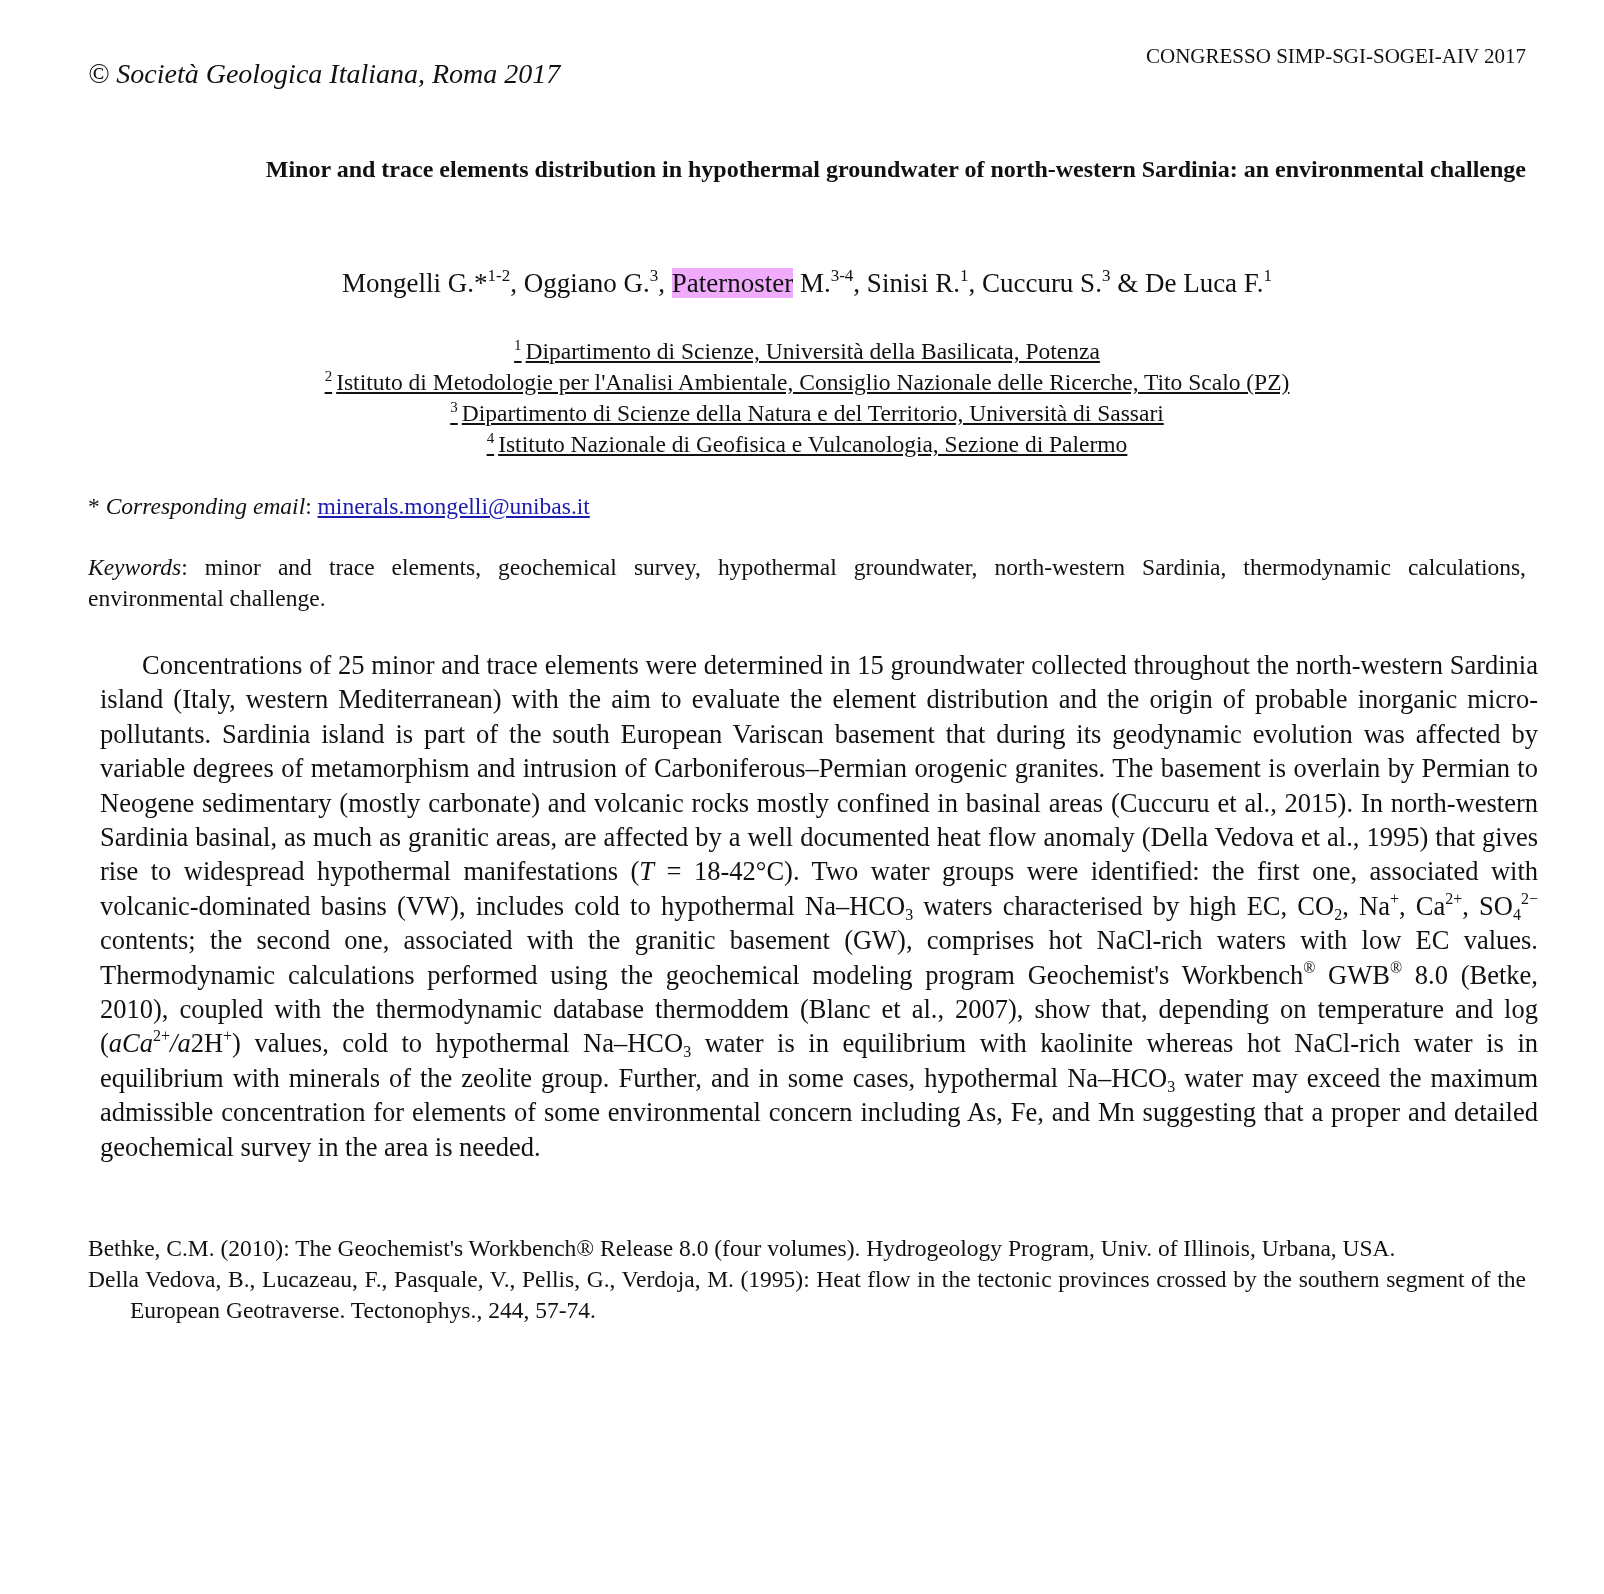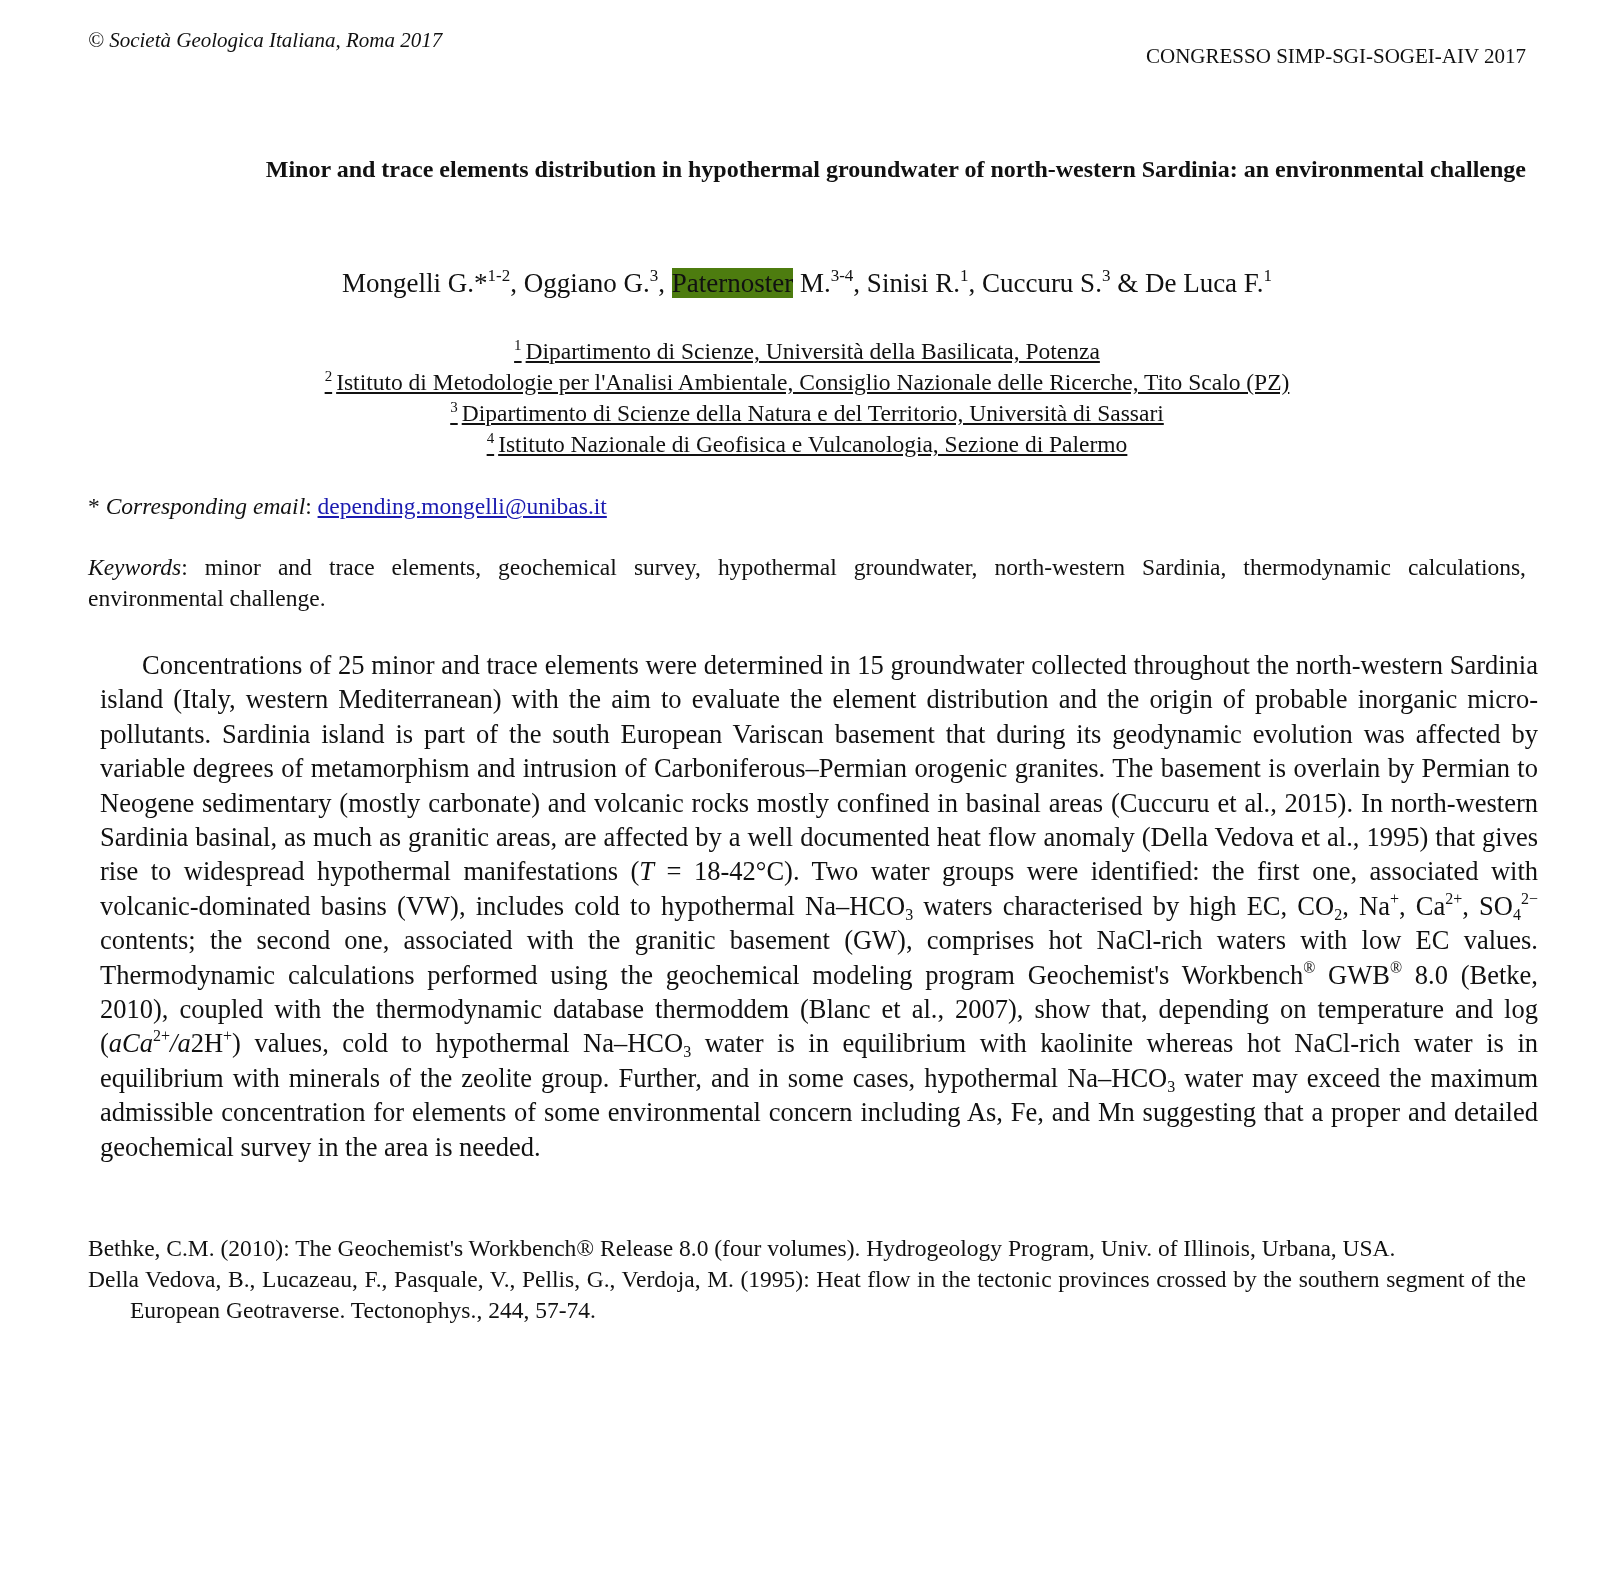--- a/index.html
+++ b/index.html
@@ -3,37 +3,37 @@
 <meta charset="utf-8">
 <style>
   html, body { margin: 0; padding: 0; background: #ffffff; }
   body {
     width: 1604px; height: 1594px; overflow: hidden; position: relative;
     font-family: "Liberation Serif", "DejaVu Serif", serif;
     color: #111111;
   }
   .page { position: absolute; left: 0; top: 0; width: 1604px; height: 1594px; }
   .hdr-left {
-    position: absolute; left: 88px; top: 27px;
-    font-size: 21px; font-style: italic; line-height: 26px; white-space: nowrap;
+    position: absolute; left: 88px; top: 61px;
+    font-size: 28px; font-style: italic; line-height: 26px; white-space: nowrap;
   }
   .hdr-right {
     position: absolute; right: 78px; top: 43px;
     font-size: 21px; line-height: 26px; white-space: nowrap;
   }
   .title {
     position: absolute; left: 88px; width: 1438px; top: 148px;
     text-align: right; font-weight: bold; font-size: 24px; line-height: 43px;
   }
   .authors {
     position: absolute; left: 88px; width: 1438px; top: 266px;
     text-align: center; font-size: 27px; line-height: 34px; white-space: nowrap;
   }
   .authors sup { font-size: 17px; vertical-align: 11px; line-height: 0; margin-top: 16px; }
-  .hl { background: #4d7c0f; }
+  .hl { background: #f0abfc; }
   .affils {
     position: absolute; left: 88px; width: 1438px; top: 336px;
     text-align: center; font-size: 23.5px; line-height: 31px; text-decoration: underline;
   }
   .affils div { white-space: nowrap; }
   .affils sup { font-size: 15px; vertical-align: 9px; line-height: 0; margin-right: 4px; }
   .email-line {
     position: absolute; left: 88px; top: 491px;
     font-size: 23.5px; line-height: 30px; white-space: nowrap;
   }
@@ -75,21 +75,21 @@
     <span>Mongelli G.*</span><sup>1-2</sup><span>, </span><span>Oggiano G.</span><sup>3</sup><span>, </span><span class="hl">Paternoster</span><span> M.</span><sup>3-4</sup><span>, </span><span>Sinisi R.</span><sup>1</sup><span>, </span><span>Cuccuru S.</span><sup>3</sup><span> &amp; </span><span>De Luca F.</span><sup>1</sup>
   </div>
 
   <div class="affils">
     <div><sup>1</sup><span>Dipartimento di Scienze, Università della Basilicata, Potenza</span></div>
     <div><sup>2</sup><span>Istituto di Metodologie per l'Analisi Ambientale, Consiglio Nazionale delle Ricerche, Tito Scalo (PZ)</span></div>
     <div><sup>3</sup><span>Dipartimento di Scienze della Natura e del Territorio, Università di Sassari</span></div>
     <div><sup>4</sup><span>Istituto Nazionale di Geofisica e Vulcanologia, Sezione di Palermo</span></div>
   </div>
 
-  <div class="email-line"><span>* </span><span class="it">Corresponding email</span><span>: </span><span class="email-link">depending.mongelli@unibas.it</span></div>
+  <div class="email-line"><span>* </span><span class="it">Corresponding email</span><span>: </span><span class="email-link">minerals.mongelli@unibas.it</span></div>
 
   <div class="keywords"><span class="it">Keywords</span><span>: minor and trace elements, geochemical survey, hypothermal groundwater, north-western Sardinia, thermodynamic calculations, environmental challenge.</span></div>
 
   <div class="abstract"><span>Concentrations of 25 minor and trace elements were determined in 15 groundwater collected throughout the north-western Sardinia island (Italy, western Mediterranean) with the aim to evaluate the element distribution and the origin of probable inorganic micro-pollutants. Sardinia island is part of the south European Variscan basement that during its geodynamic evolution was affected by variable degrees of metamorphism and intrusion of Carboniferous–Permian orogenic granites. The basement is overlain by Permian to Neogene sedimentary (mostly carbonate) and volcanic rocks mostly confined in basinal areas (Cuccuru et al., 2015). In north-western Sardinia basinal, as much as granitic areas, are affected by a well documented heat flow anomaly (Della Vedova et al., 1995) that gives rise to widespread hypothermal manifestations (</span><span class="it">T</span><span> = 18-42°C). Two water groups were identified: the first one, associated with volcanic-dominated basins (VW), includes cold to hypothermal Na–HCO</span><sub>3</sub><span> waters characterised by high EC, CO</span><sub>2</sub><span>, Na</span><sup>+</sup><span>, Ca</span><sup>2+</sup><span>, SO</span><sub>4</sub><sup>2−</sup><span> contents; the second one, associated with the granitic basement (GW), comprises hot NaCl-rich waters with low EC values. Thermodynamic calculations performed using the geochemical modeling program Geochemist's Workbench</span><sup>®</sup><span> GWB</span><sup>®</sup><span> 8.0 (Betke, 2010), coupled with the thermodynamic database thermoddem (Blanc et al., 2007), show that, depending on temperature and log (</span><span class="it">aCa</span><sup>2+</sup><span class="it">/a</span><span>2H</span><sup>+</sup><span>) values, cold to hypothermal Na–HCO</span><sub>3</sub><span> water is in equilibrium with kaolinite whereas hot NaCl-rich water is in equilibrium with minerals of the zeolite group. Further, and in some cases, hypothermal Na–HCO</span><sub>3</sub><span> water may exceed the maximum admissible concentration for elements of some environmental concern including As, Fe, and Mn suggesting that a proper and detailed geochemical survey in the area is needed.</span></div>
 
   <div class="refs">
     <div class="ref">Bethke, C.M. (2010): The Geochemist's Workbench® Release 8.0 (four volumes). Hydrogeology Program, Univ. of Illinois, Urbana, USA.</div>
     <div class="ref">Della Vedova, B., Lucazeau, F., Pasquale, V., Pellis, G., Verdoja, M. (1995): Heat flow in the tectonic provinces crossed by the southern segment of the European Geotraverse. Tectonophys., 244, 57-74.</div>
   </div>
 

